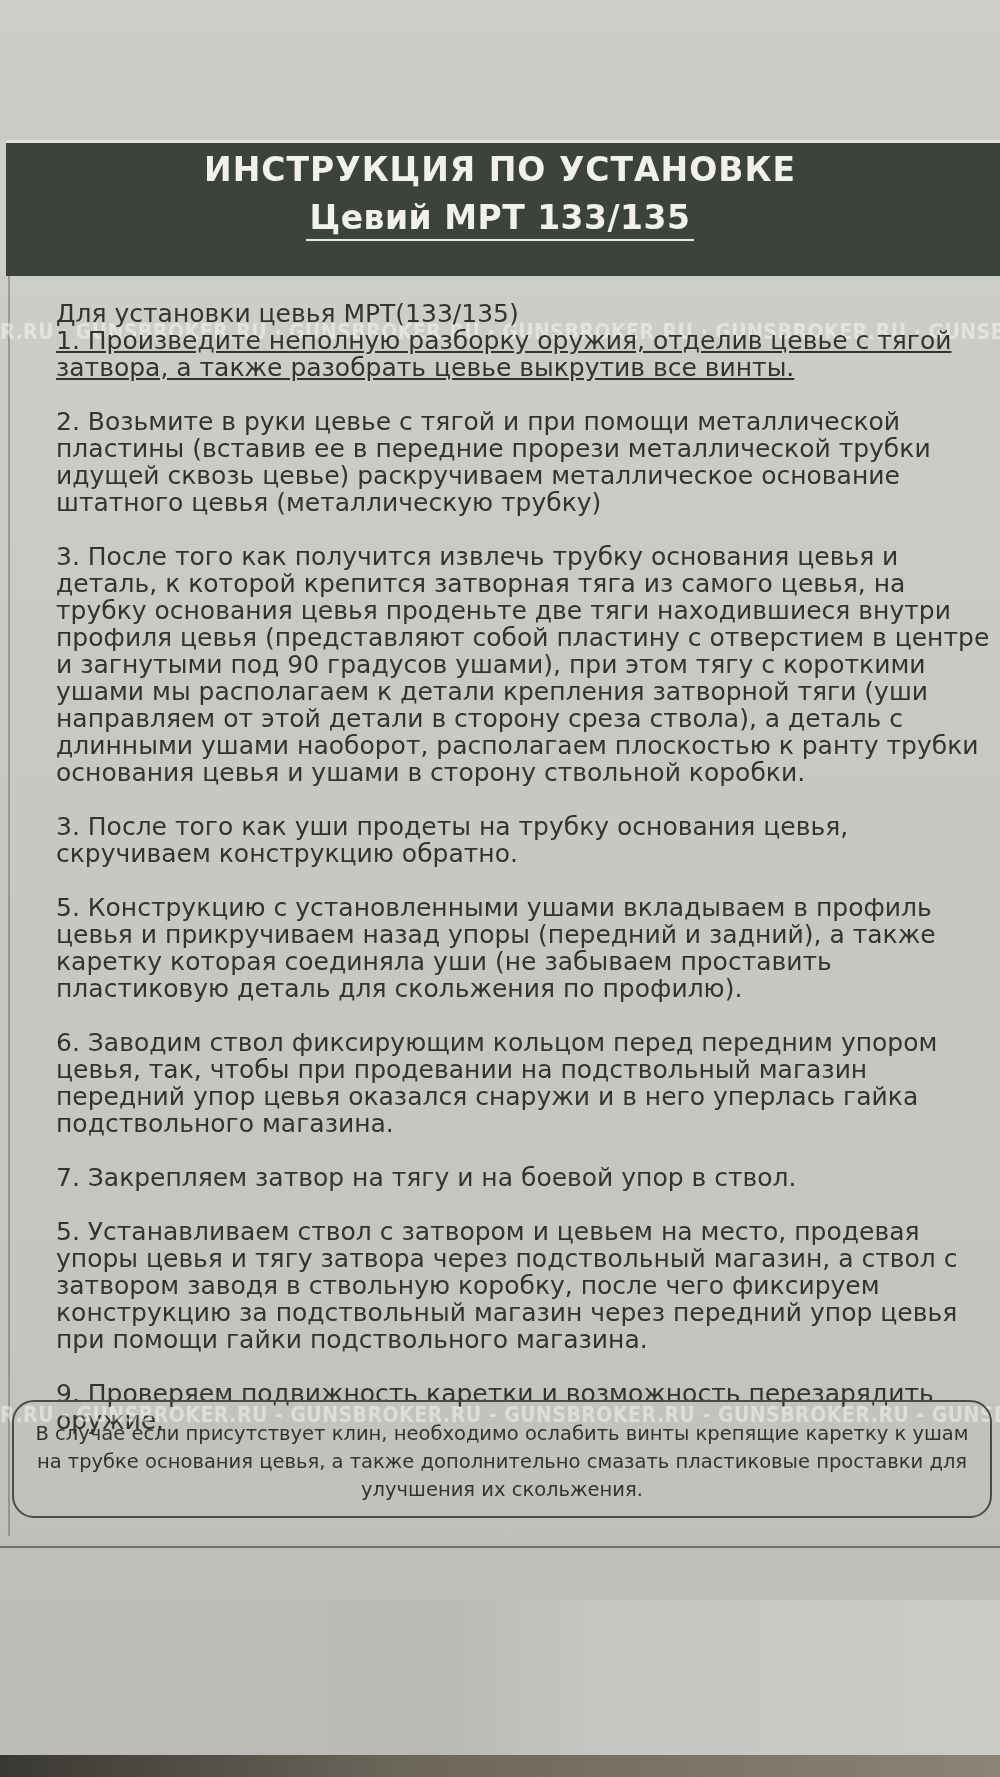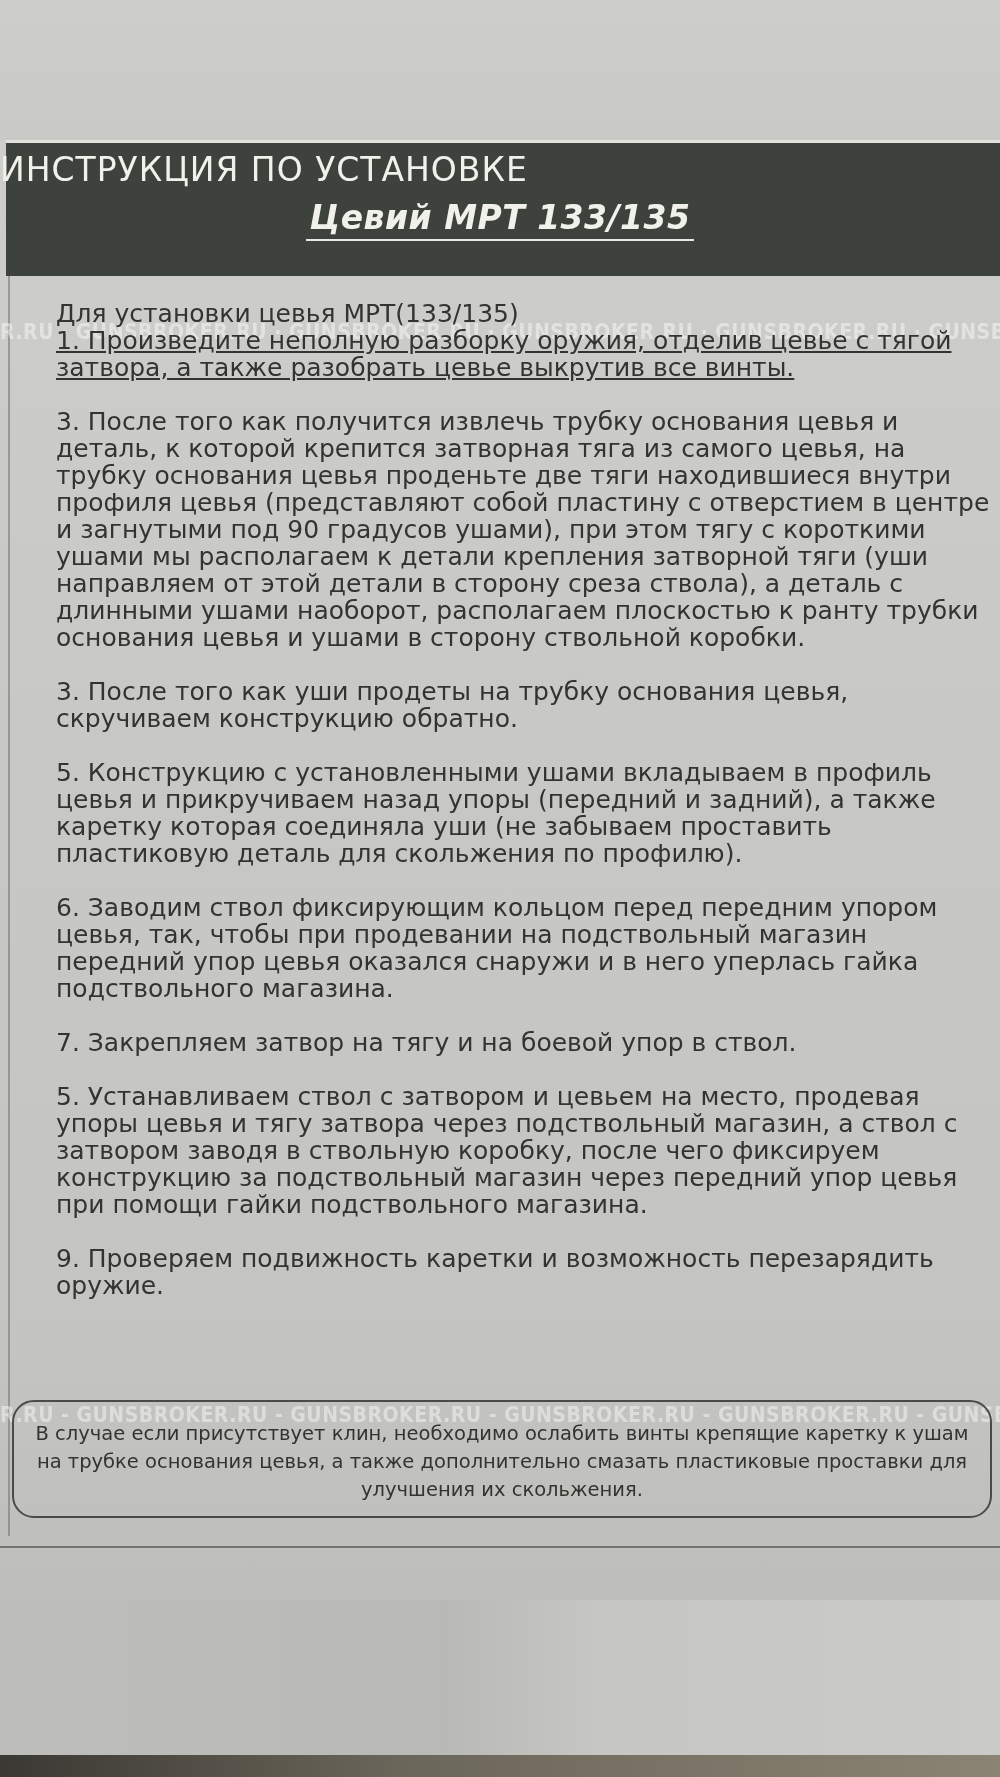--- a/index.html
+++ b/index.html
@@ -24,39 +24,39 @@
     .header-band {
       position: absolute;
       left: 6px; top: 140px;
       width: 994px; height: 136px;
       background: #3d423d;
       border-top: 3px solid #e3e3dd;
     }
     .header-title {
       position: absolute;
       left: 0; right: 0; top: 150px;
+      text-align: center;
       color: #f1f1ec;
-      font-weight: normal;
+      font-weight: bold;
       font-size: 33px;
       letter-spacing: 1px;
     }
     .header-subtitle {
       position: absolute;
       left: 0; right: 0; top: 198px;
       text-align: center;
       color: #f1f1ec;
       font-weight: bold;
       font-size: 33px;
       letter-spacing: 0.5px;
     }
     .header-subtitle span {
       display: inline-block;
       border-bottom: 2px solid #e9e9e3;
       padding: 0 4px 2px;
-      font-style: italic;
     }
     .page-border-left {
       position: absolute;
       left: 8px; top: 276px; width: 2px; height: 1260px;
       background: #777;
       opacity: 0.6;
     }
     .content {
       position: absolute;
       left: 56px; top: 300px;
@@ -120,20 +120,21 @@
     <span>Цевий МРТ 133/135</span>
   </div>
 
   <div class="page-border-left"></div>
 
   <div class="watermark" style="top:320px;">R.RU · GUNSBROKER.RU · GUNSBROKER.RU · GUNSBROKER.RU · GUNSBROKER.RU · GUNSBROKER.RU · GUNSBROKER.RU</div>
 
   <div class="content">
     <p class="intro">Для установки цевья МРТ(133/135)</p>
     <p class="step first">1. Произведите неполную разборку оружия, отделив цевье с тягой затвора, а также разобрать цевье выкрутив все винты.</p>
+    <p class="step">2. Возьмите в руки цевье с тягой и при помощи металлической пластины (вставив ее в передние прорези металлической трубки идущей сквозь цевье) раскручиваем металлическое основание штатного цевья (металлическую трубку)</p>
     <p class="step">3. После того как получится извлечь трубку основания цевья и деталь, к которой крепится затворная тяга из самого цевья, на трубку основания цевья проденьте две тяги находившиеся внутри профиля цевья (представляют собой пластину с отверстием в центре и загнутыми под 90 градусов ушами), при этом тягу с короткими ушами мы располагаем к детали крепления затворной тяги (уши направляем от этой детали в сторону среза ствола), а деталь с длинными ушами наоборот, располагаем плоскостью к ранту трубки основания цевья и ушами в сторону ствольной коробки.</p>
     <p class="step">3. После того как уши продеты на трубку основания цевья, скручиваем конструкцию обратно.</p>
     <p class="step">5. Конструкцию с установленными ушами вкладываем в профиль цевья и прикручиваем назад упоры (передний и задний), а также каретку которая соединяла уши (не забываем проставить пластиковую деталь для скольжения по профилю).</p>
     <p class="step">6. Заводим ствол фиксирующим кольцом перед передним упором цевья, так, чтобы при продевании на подствольный магазин передний упор цевья оказался снаружи и в него уперлась гайка подствольного магазина.</p>
     <p class="step">7. Закрепляем затвор на тягу и на боевой упор в ствол.</p>
     <p class="step">5. Устанавливаем ствол с затвором и цевьем на место, продевая упоры цевья и тягу затвора через подствольный магазин, а ствол с затвором заводя в ствольную коробку, после чего фиксируем конструкцию за подствольный магазин через передний упор цевья при помощи гайки подствольного магазина.</p>
     <p class="step">9. Проверяем подвижность каретки и возможность перезарядить оружие.</p>
   </div>
 
   <div class="watermark" style="top:1403px;">R.RU - GUNSBROKER.RU - GUNSBROKER.RU - GUNSBROKER.RU - GUNSBROKER.RU - GUNSBROKER.RU</div>

